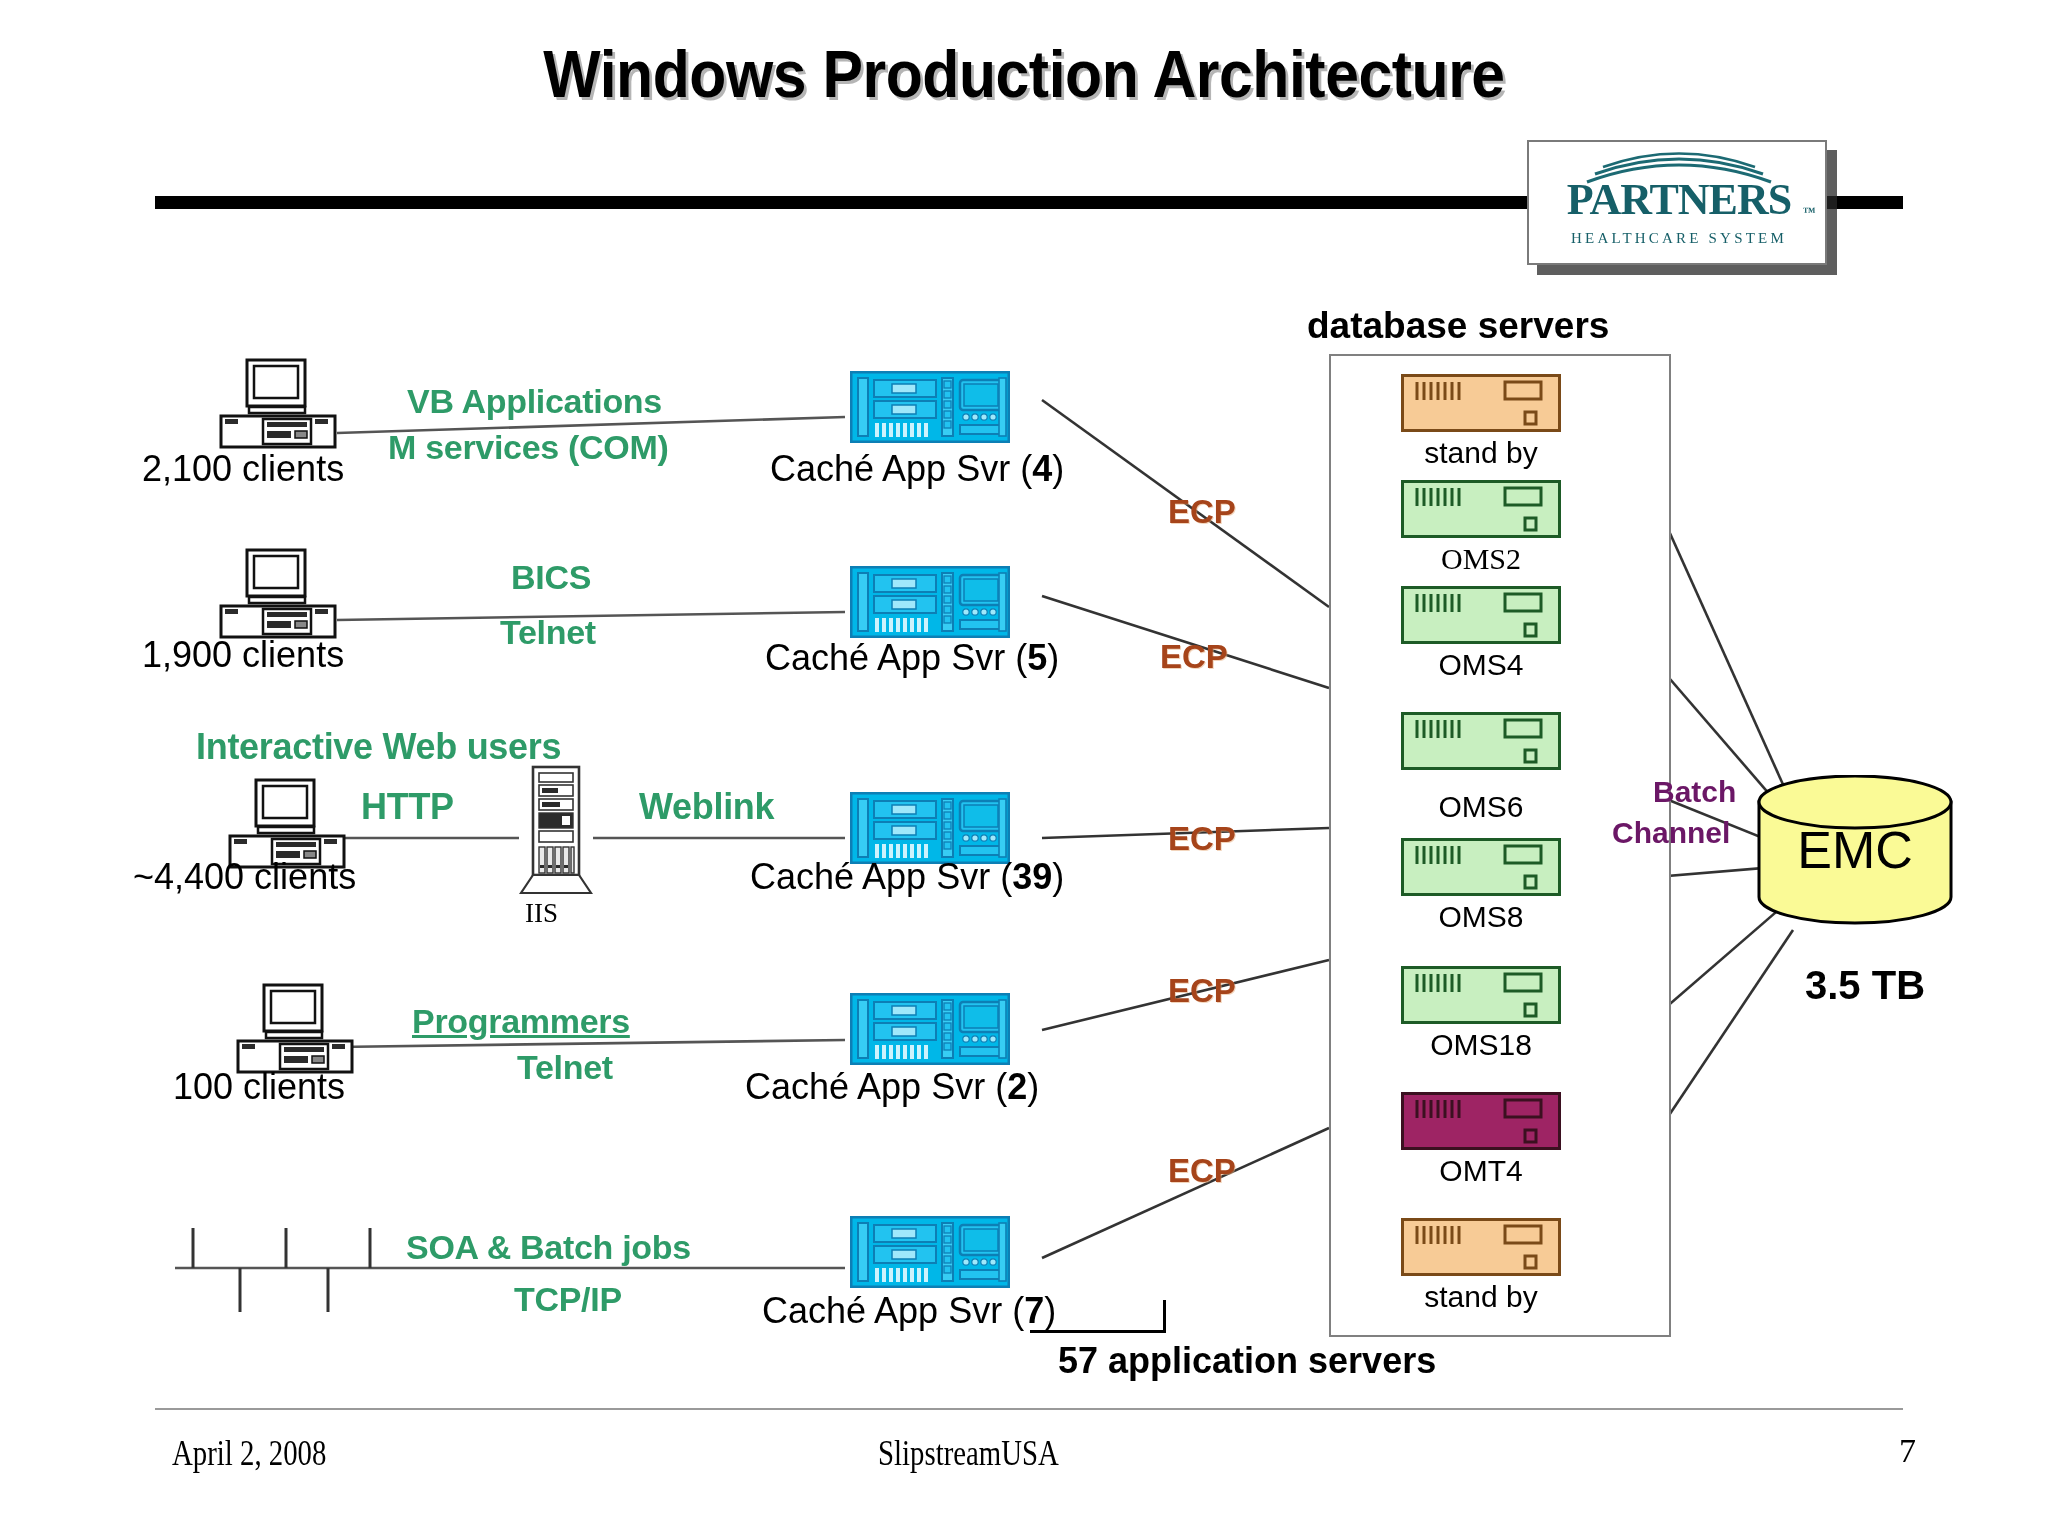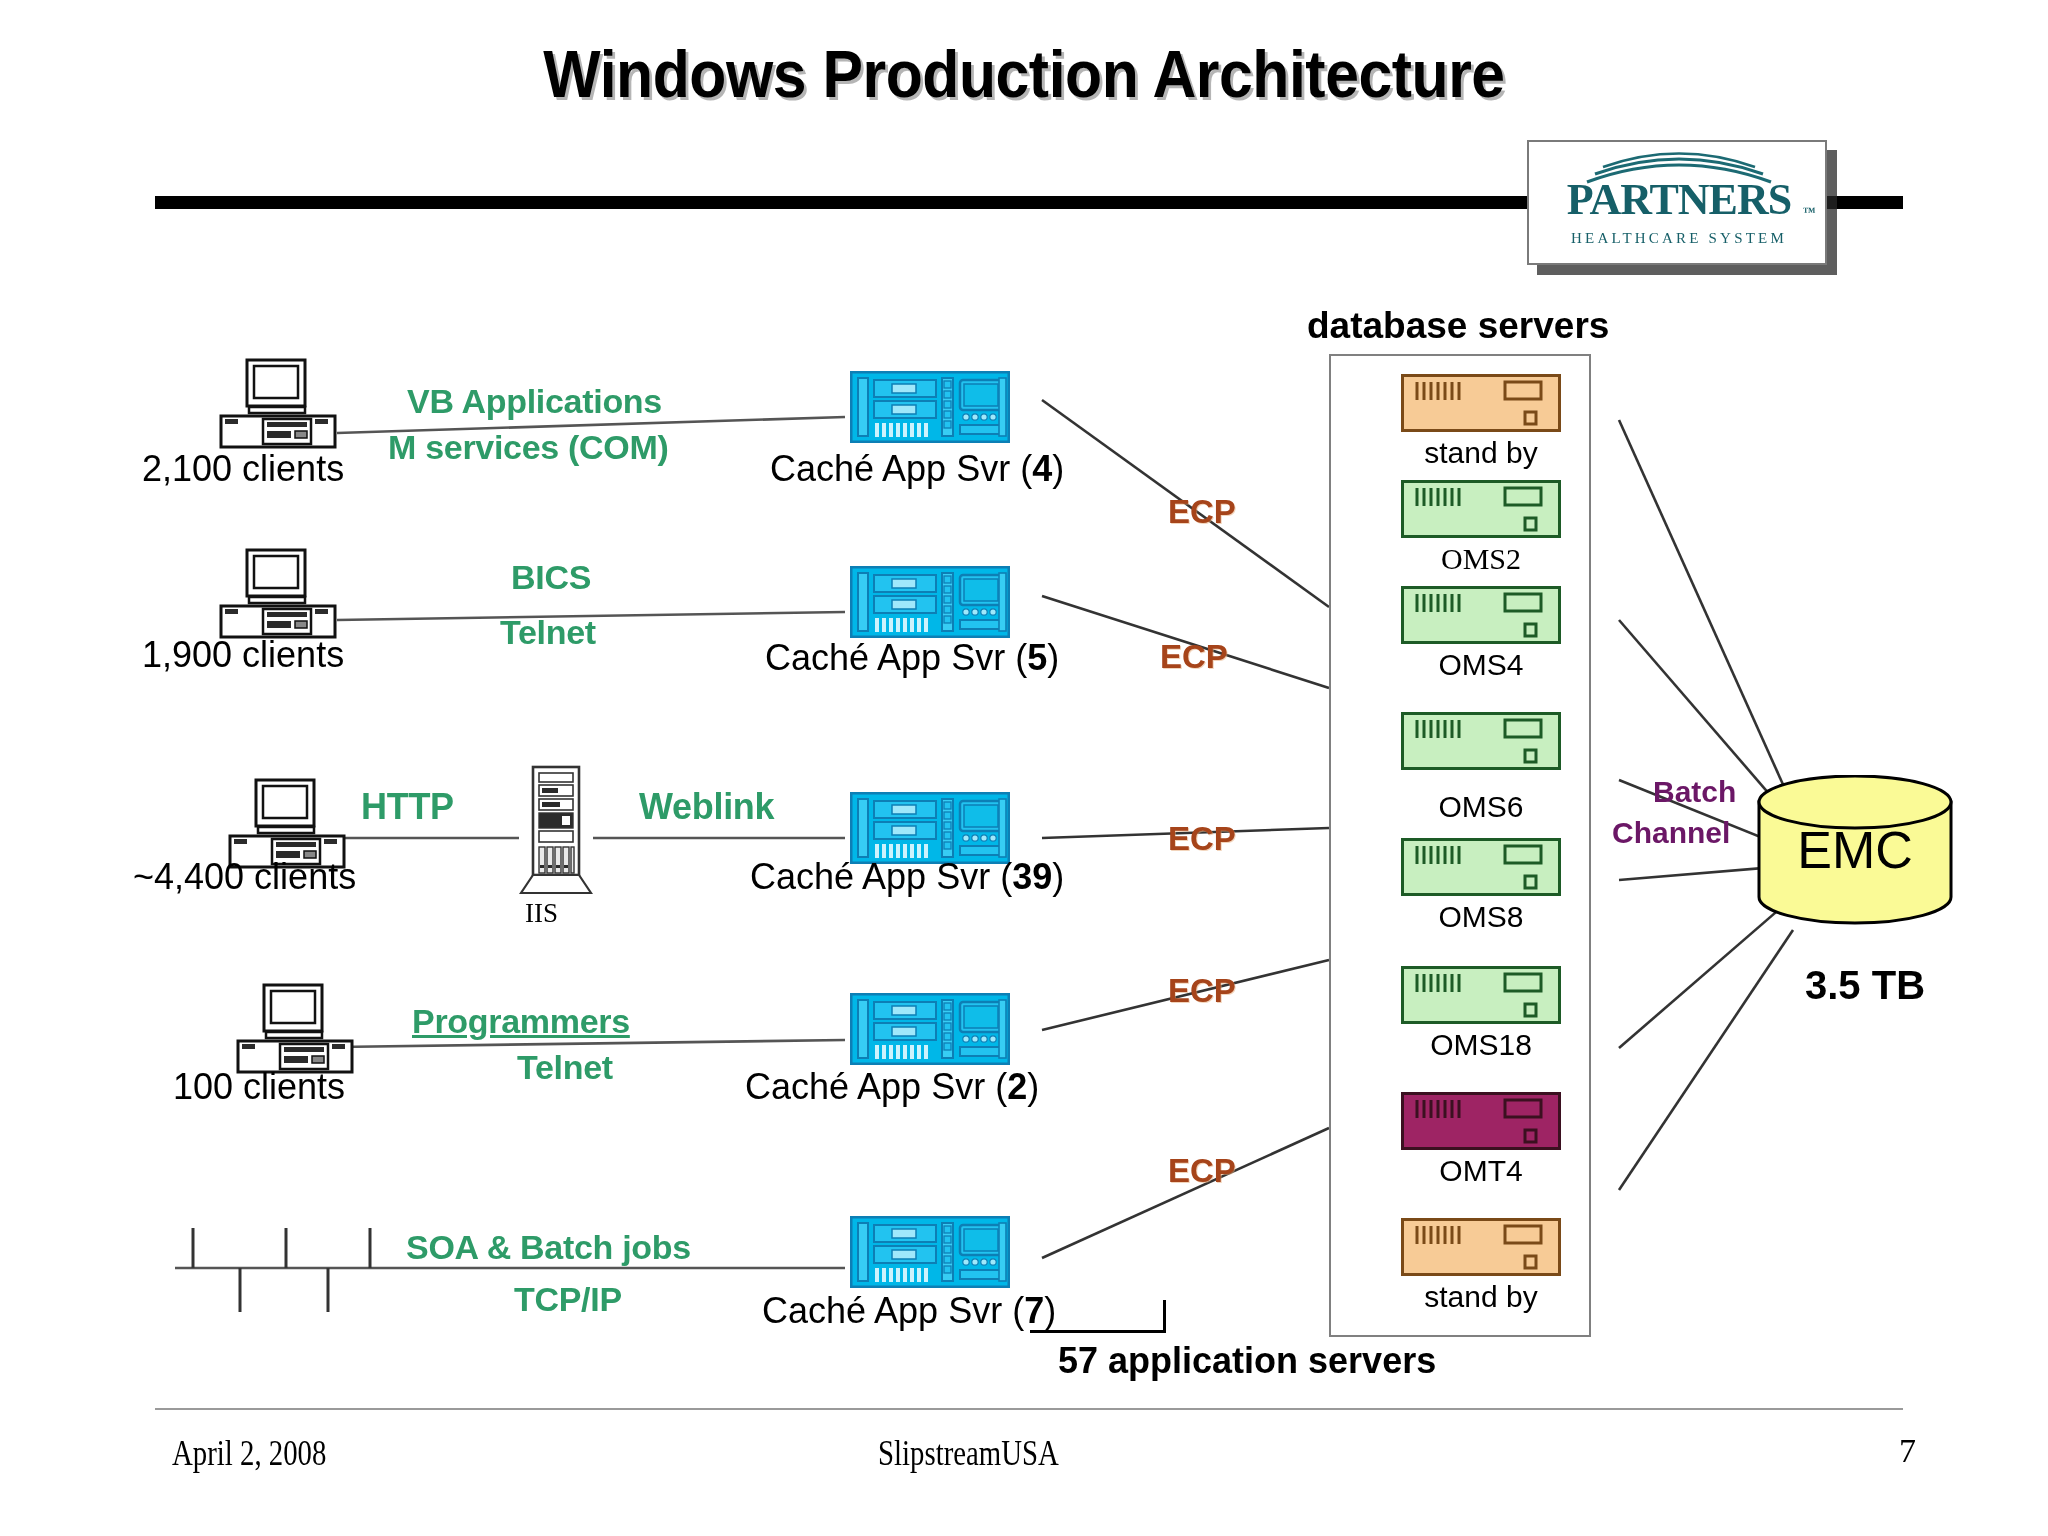--- a/index.html
+++ b/index.html
@@ -126,21 +126,21 @@
   
   .appsvr { position: absolute; width: 160px; height: 72px; }
 
   
   #iis-tower { position: absolute; left: 519px; top: 765px; width: 74px; height: 132px; }
 
   
   #db-rack {
     position: absolute;
     left: 1329px; top: 354px;
-    width: 262px; height: 983px;
+    width: 342px; height: 983px;
     border: 2px solid #808080;
     background: #ffffff;
   }
   .dbsvr {
     position: absolute;
     left: 70px;
     width: 160px; height: 58px;
   }
   .db-caption {
     position: absolute;
@@ -351,20 +351,21 @@
         <circle cx="125" cy="46" r="3.2"></circle>
       <circle cx="134" cy="46" r="3.2"></circle>
         <circle cx="143" cy="46" r="3.2"></circle>
     </g>
     <rect x="110" y="54" width="44" height="9" fill="#22c3f0" stroke="#0d7fb5" stroke-width="2"></rect>
     <rect x="149" y="7" width="7" height="58" fill="#37cdf4" stroke="#0d7fb5" stroke-width="1.6"></rect>
   </svg>
   <div class="abs lbl-black" style="left:765px; top:637px;"><span>Caché App Svr (</span><b>5</b><span>)</span></div>
   <div class="abs lbl-ecp" style="left:1160px; top:638px;">ECP</div>
 
+  <div class="abs lbl-green" style="left:196px; top:726px; font-size:36px;">Interactive Web users</div>
   <svg class="pc" style="left:228px; top:778px;" viewBox="0 0 118 92">
     <rect x="28" y="2" width="58" height="46" fill="#fff" stroke="#111" stroke-width="3"></rect>
     <rect x="35" y="8" width="44" height="32" fill="#fff" stroke="#111" stroke-width="2.5"></rect>
     <rect x="30" y="49" width="56" height="6" fill="#fff" stroke="#111" stroke-width="2.5"></rect>
     <rect x="2" y="58" width="114" height="31" fill="#fff" stroke="#111" stroke-width="3"></rect>
     <rect x="44" y="61" width="48" height="25" fill="#fff" stroke="#111" stroke-width="2.5"></rect>
     <rect x="48" y="64" width="40" height="5" fill="#2b2b2b"></rect>
     <rect x="48" y="73" width="24" height="7" fill="#2b2b2b"></rect>
     <rect x="76" y="73" width="12" height="7" fill="#888" stroke="#111" stroke-width="1.5"></rect>
     <rect x="6" y="61" width="13" height="5" fill="#2b2b2b"></rect>

